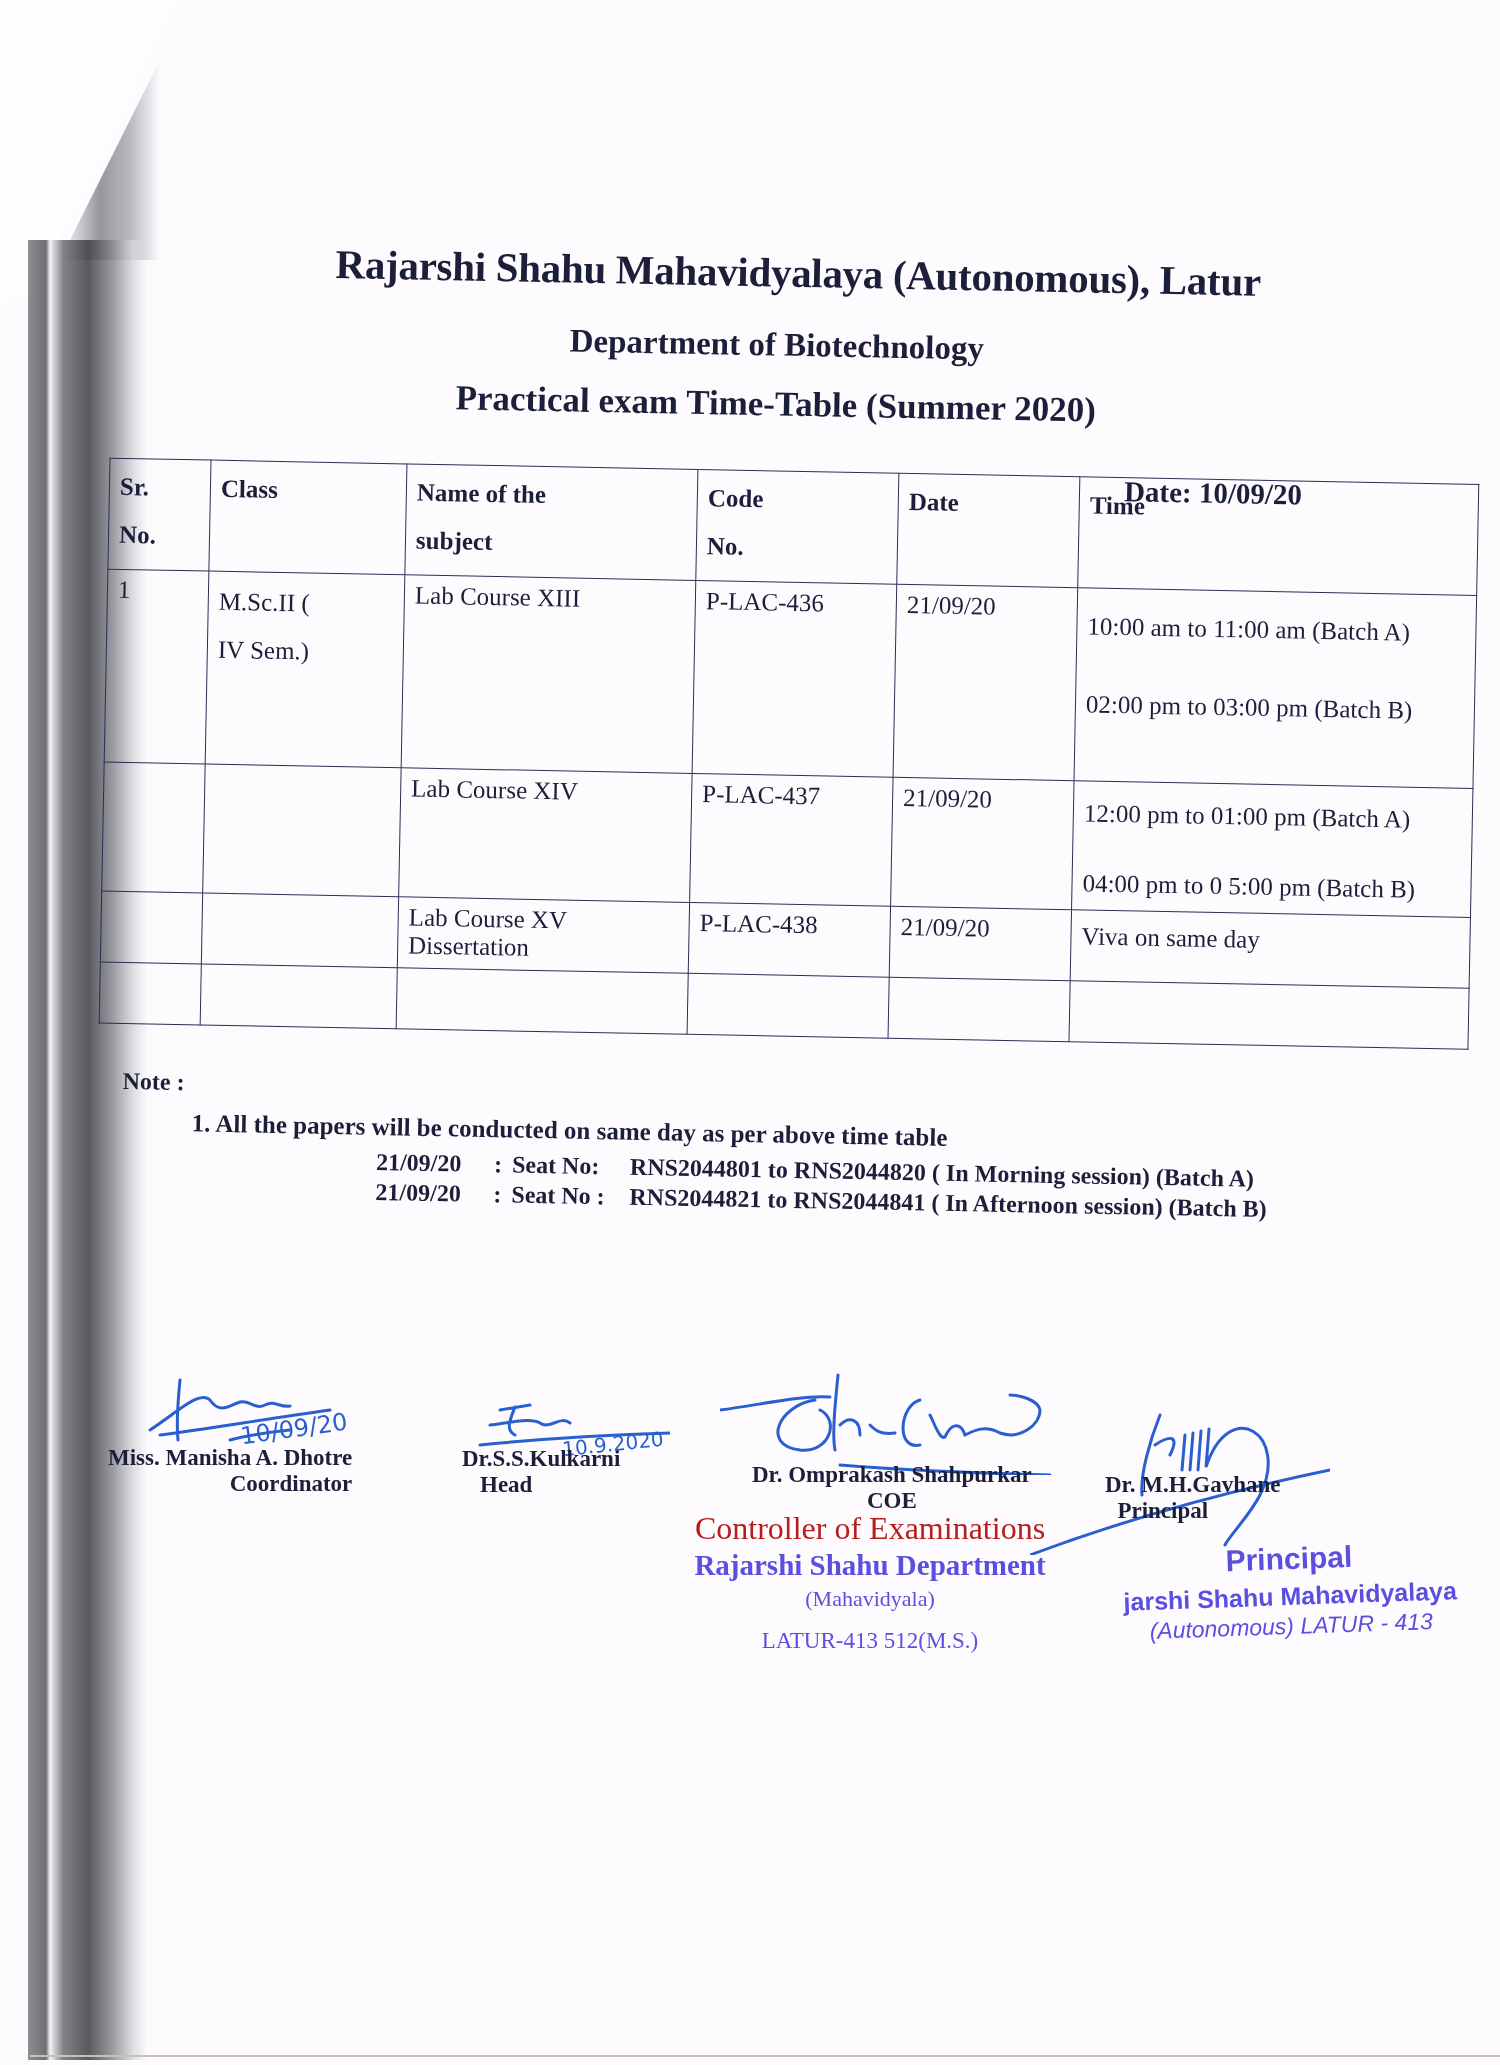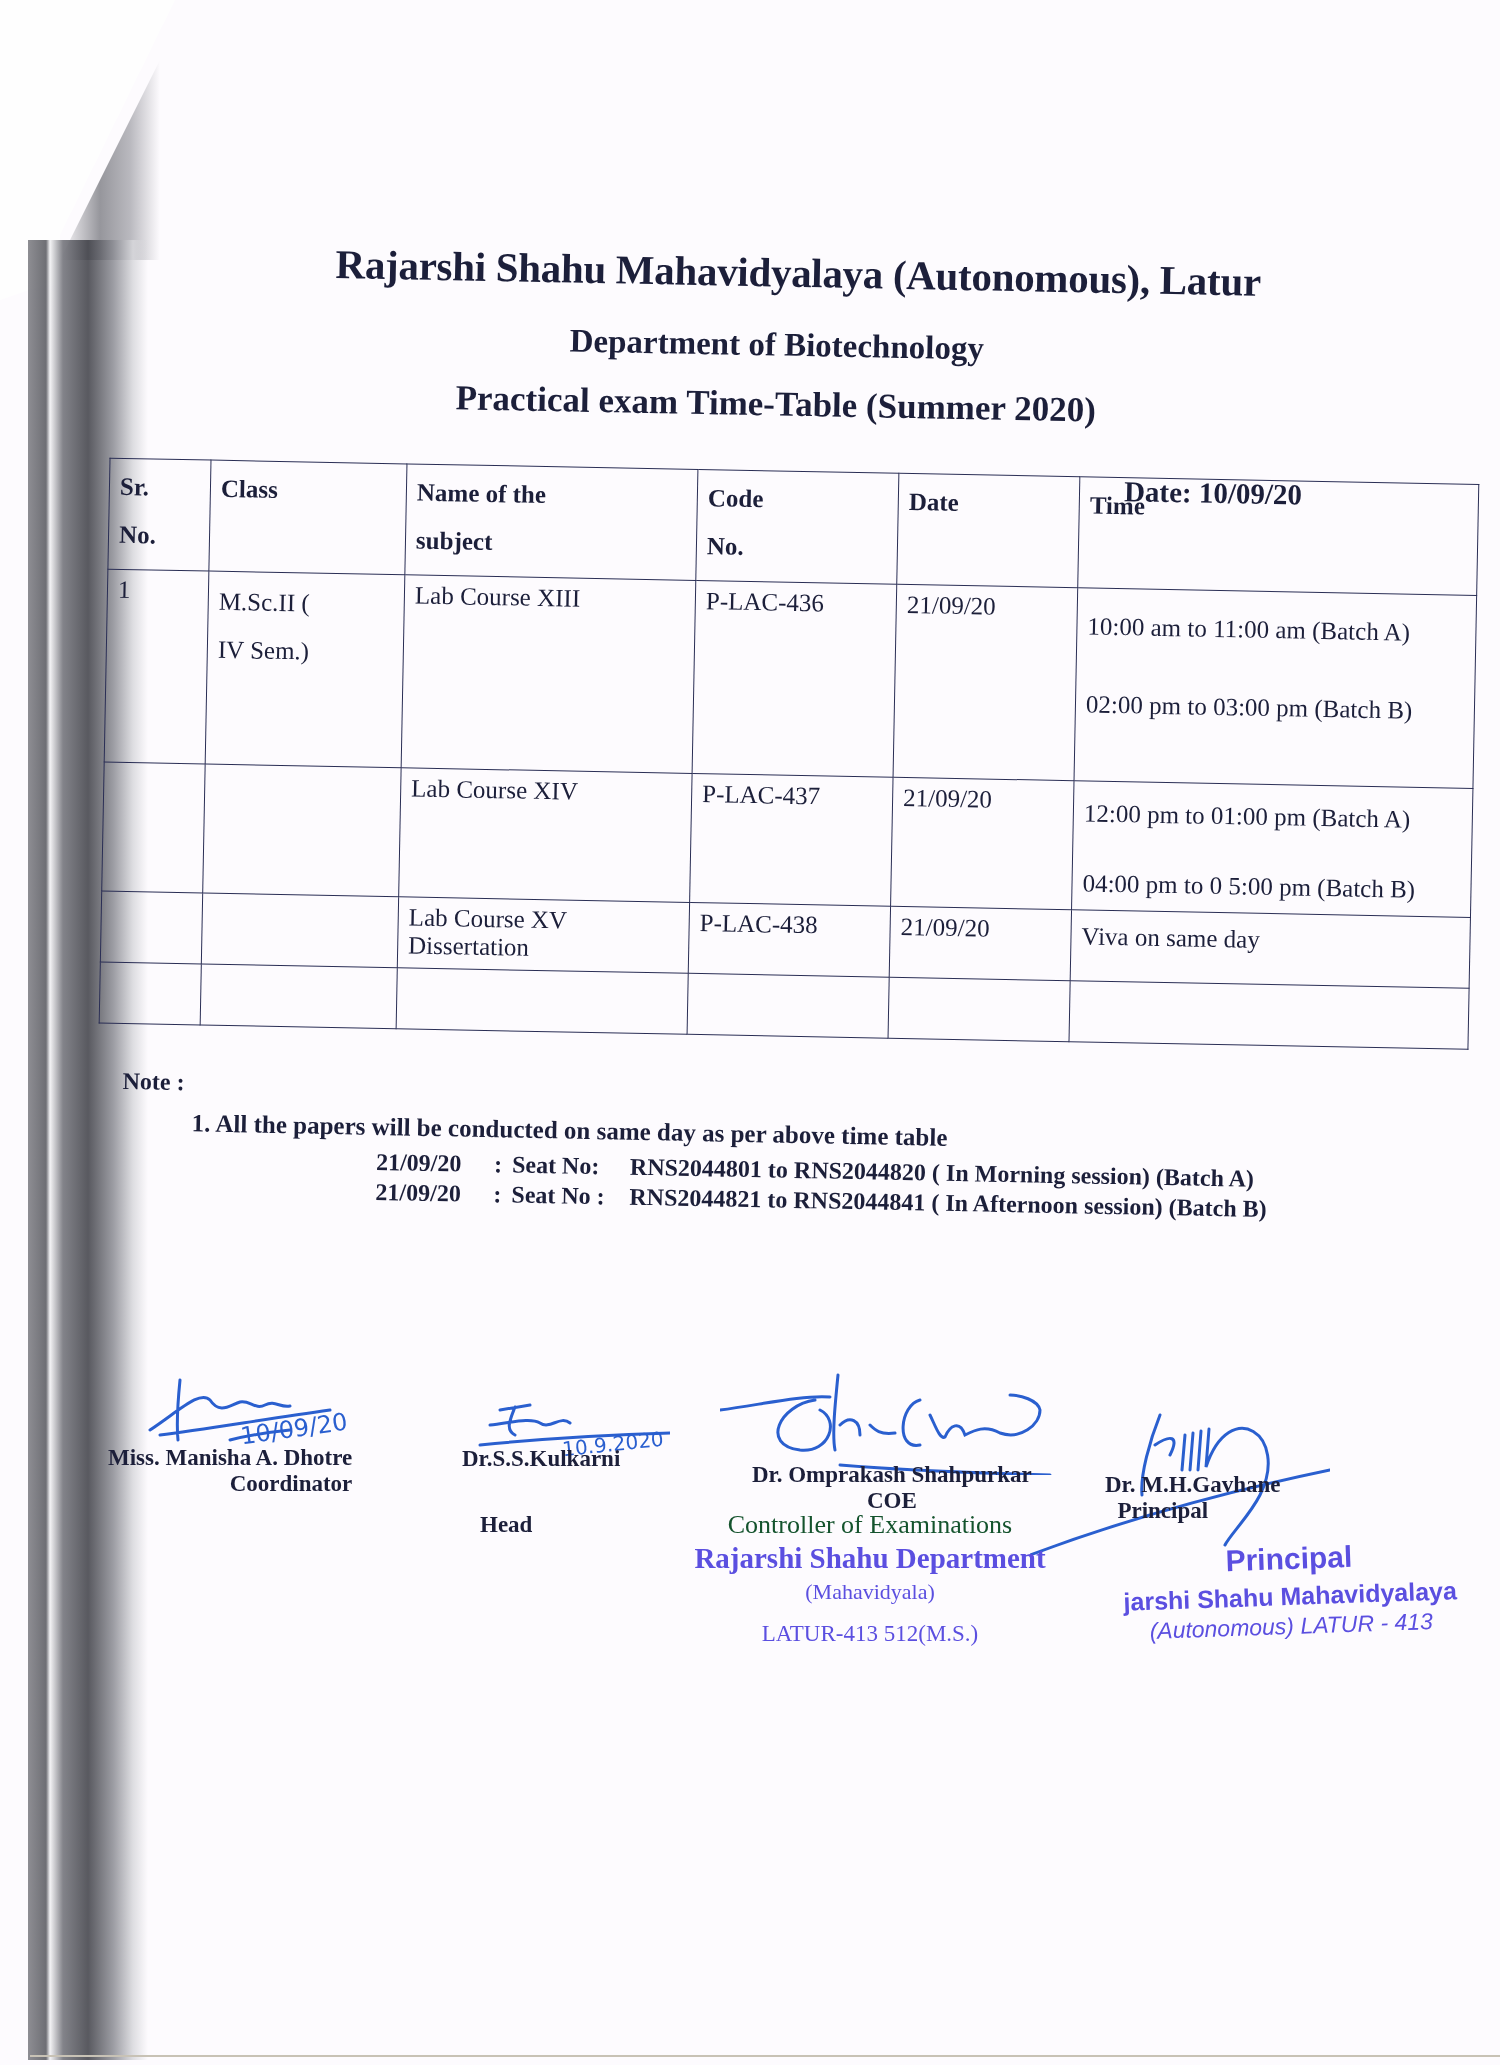--- a/index.html
+++ b/index.html
@@ -77,29 +77,29 @@
     .seat-colon { width: 28px; text-align: center; }
     .seat-label { width: 118px; }
 
     .signatures { position: absolute; left: 0; top: 0; width: 1500px; height: 2065px; }
     .sig { position: absolute; font-weight: bold; font-size: 23px; white-space: nowrap; text-align: center; }
     .sig .name { display: block; }
     .sig .role { display: block; }
     .sig-coordinator { left: 108px; top: 1445px; }
     .sig-coordinator .role { text-align: right; padding-left: 25px; }
     .sig-head { left: 462px; top: 1446px; }
-    .sig-head .role { text-align: left; padding-left: 18px; margin-top: 40px; }
+    .sig-head .role { text-align: left; padding-left: 18px; }
     .sig-coe { left: 752px; top: 1462px; }
     .sig-principal { left: 1105px; top: 1472px; }
     .sig-principal .role { padding-right: 60px; }
 
     .ink { position: absolute; }
     .stamp { position: absolute; color: #5b4fe0; text-align: center; white-space: nowrap; font-family: "Liberation Sans", sans-serif; }
     .stamp-coe { left: 660px; top: 1510px; width: 420px; }
-    .stamp-coe .l1 { font-family: "Liberation Serif", serif; font-size: 26px; color: #14532d; display: block; }
+    .stamp-coe .l1 { font-family: "Liberation Serif", serif; font-size: 32px; color: #b91c1c; display: block; }
     .stamp-coe .l2 { font-family: "Liberation Serif", serif; font-size: 29px; font-weight: bold; display: block; margin-top: 2px; }
     .stamp-coe .l3 { font-family: "Liberation Serif", serif; font-size: 22px; display: block; margin-top: 4px; }
     .stamp-coe .l4 { font-family: "Liberation Serif", serif; font-size: 23px; display: block; margin-top: 16px; }
     .stamp-principal { left: 1090px; top: 1542px; width: 400px; transform: rotate(-2deg); }
     .stamp-principal .l1 { font-size: 30px; font-weight: bold; display: block; }
     .stamp-principal .l2 { font-size: 25px; font-weight: bold; display: block; margin-top: 6px; }
     .stamp-principal .l3 { font-size: 23px; display: block; margin-top: 2px; font-style: italic; }
 
     .handwritten { position: absolute; color: #2a5fcf; font-family: "DejaVu Sans", sans-serif; font-size: 22px; }
     .hw-date-1 { left: 240px; top: 1415px; transform: rotate(-8deg); font-size: 24px; }

